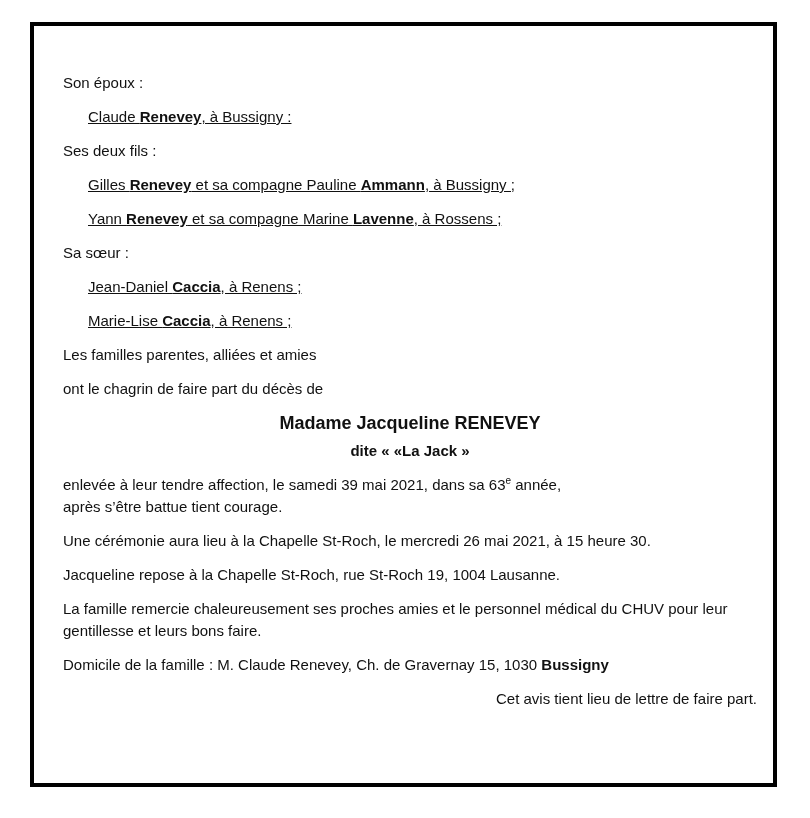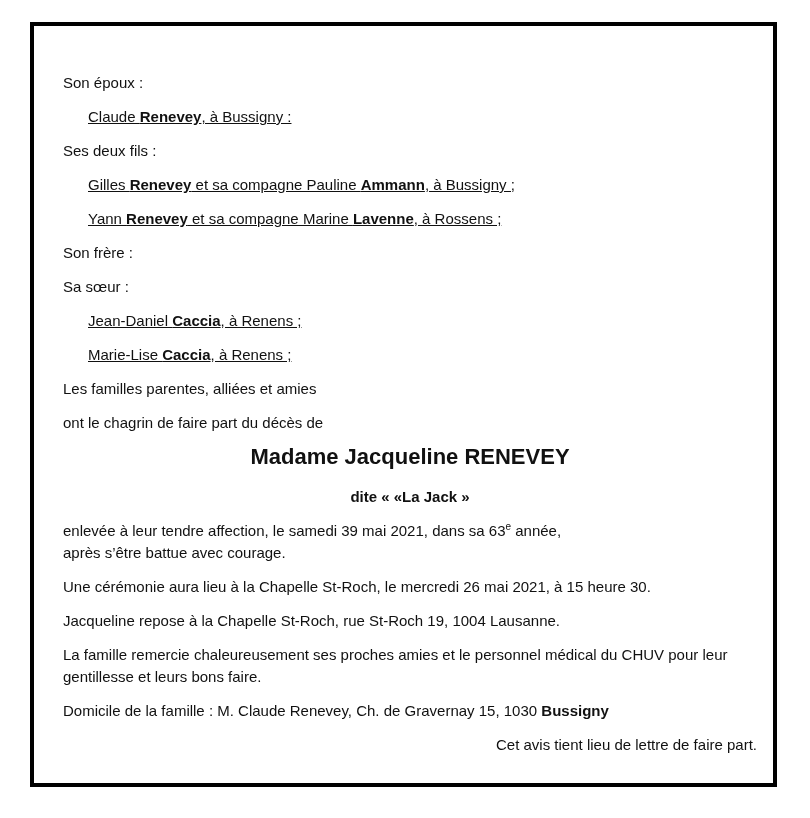--- a/index.html
+++ b/index.html
@@ -32,28 +32,28 @@
     margin: 0 0 12px 0;
     line-height: 22px;
   }
   .notice p.indent {
     padding-left: 25px;
     text-decoration: underline;
   }
   .notice p.title {
     text-align: center;
     font-weight: bold;
-    font-size: 22px;
+    font-size: 18px;
     line-height: 26px;
     margin: -2px 0 0 0;
   }
   .notice p.subtitle {
     text-align: center;
     font-weight: bold;
-    margin: 16px 0 12px 0;
+    margin: 4px 0 12px 0;
   }
   .notice p.center {
     text-align: right;
   }
   .notice strong {
     font-weight: bold;
   }
   .notice sup {
     font-size: 10px;
     line-height: 0;
@@ -63,28 +63,27 @@
 </head>
 <body>
 
 <div class="page">
   <div class="notice">
       <p class="normal"><span>Son époux :</span></p>
       <p class="normal indent"><span>Claude </span><strong>Renevey</strong><span>, à Bussigny :</span></p>
       <p class="normal"><span>Ses deux fils :</span></p>
       <p class="normal indent"><span>Gilles </span><strong>Renevey</strong><span> et sa compagne Pauline </span><strong>Ammann</strong><span>, à Bussigny ;</span></p>
       <p class="normal indent"><span>Yann </span><strong>Renevey</strong><span> et sa compagne Marine </span><strong>Lavenne</strong><span>, à Rossens ;</span></p>
-      <p class="normal"><span>Son frère :</span></p>
       <p class="normal"><span>Sa sœur :</span></p>
       <p class="normal indent"><span>Jean-Daniel </span><strong>Caccia</strong><span>, à Renens ;</span></p>
       <p class="normal indent"><span>Marie-Lise </span><strong>Caccia</strong><span>, à Renens ;</span></p>
       <p class="normal"><span>Les familles parentes, alliées et amies</span></p>
       <p class="normal"><span>ont le chagrin de faire part du décès de</span></p>
       <p class="title"><strong>Madame Jacqueline RENEVEY</strong></p>
       <p class="subtitle"><strong>dite « «La Jack »</strong></p>
-      <p class="normal"><span>enlevée à leur tendre affection, le samedi 39 mai 2021, dans sa 63</span><sup>e</sup><span> année,</span><br><span>après s’être battue avec courage.</span></p>
+      <p class="normal"><span>enlevée à leur tendre affection, le samedi 39 mai 2021, dans sa 63</span><sup>e</sup><span> année,</span><br><span>après s’être battue tient courage.</span></p>
       <p class="normal"><span>Une cérémonie aura lieu à la Chapelle St-Roch, le mercredi 26 mai 2021, à 15 heure 30.</span></p>
       <p class="normal"><span>Jacqueline repose à la Chapelle St-Roch, rue St-Roch 19, 1004 Lausanne.</span></p>
       <p class="normal"><span>La famille remercie chaleureusement ses proches amies et le personnel médical du CHUV pour leur</span><br><span>gentillesse et leurs bons faire.</span></p>
       <p class="normal"><span>Domicile de la famille : M. Claude Renevey, Ch. de Gravernay 15, 1030 </span><strong>Bussigny</strong></p>
       <p class="center"><span>Cet avis tient lieu de lettre de faire part.</span></p>
     </div>
 </div>
 
 </body></html>

